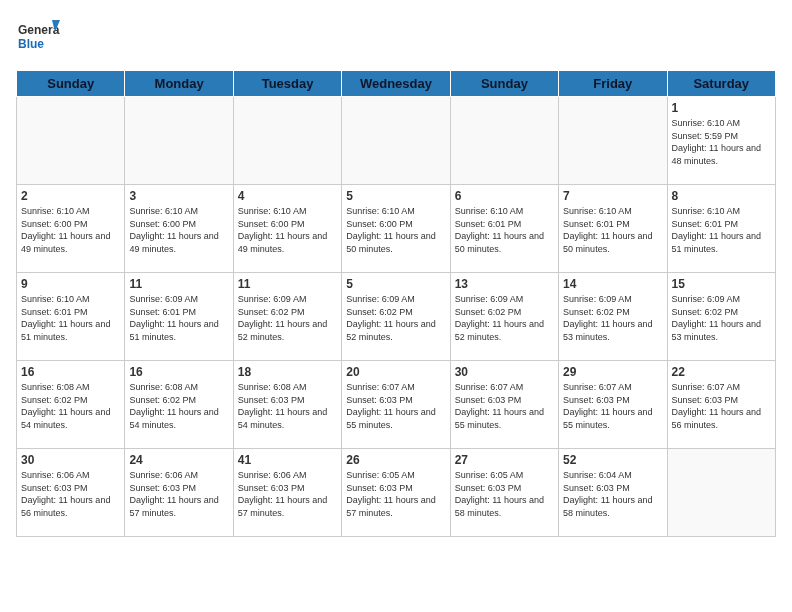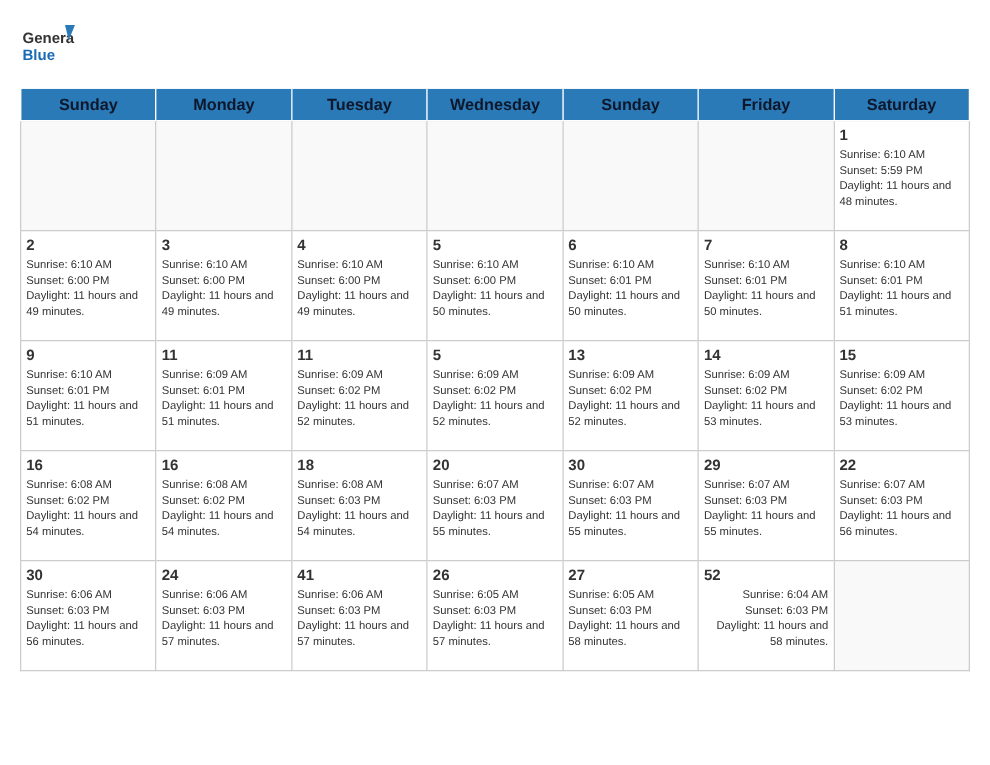--- a/index.html
+++ b/index.html
@@ -277,20 +277,20 @@
 Daylight: 11 hours and 57 minutes.</div>
         </td>
         <td>
           <span class="day-number">27</span>
           <div class="day-info" style="white-space: pre-line;">Sunrise: 6:05 AM
 Sunset: 6:03 PM
 Daylight: 11 hours and 58 minutes.</div>
         </td>
         <td>
           <span class="day-number">52</span>
-          <div class="day-info" style="white-space: pre-line; text-align: right;">Sunrise: 6:04 AM
+          <div class="day-info" style="white-space: pre-line;">Sunrise: 6:04 AM
 Sunset: 6:03 PM
 Daylight: 11 hours and 58 minutes.</div>
         </td>
         <td class="empty"></td>
       </tr>
     </tbody>
 </table>
 
 </body></html>

